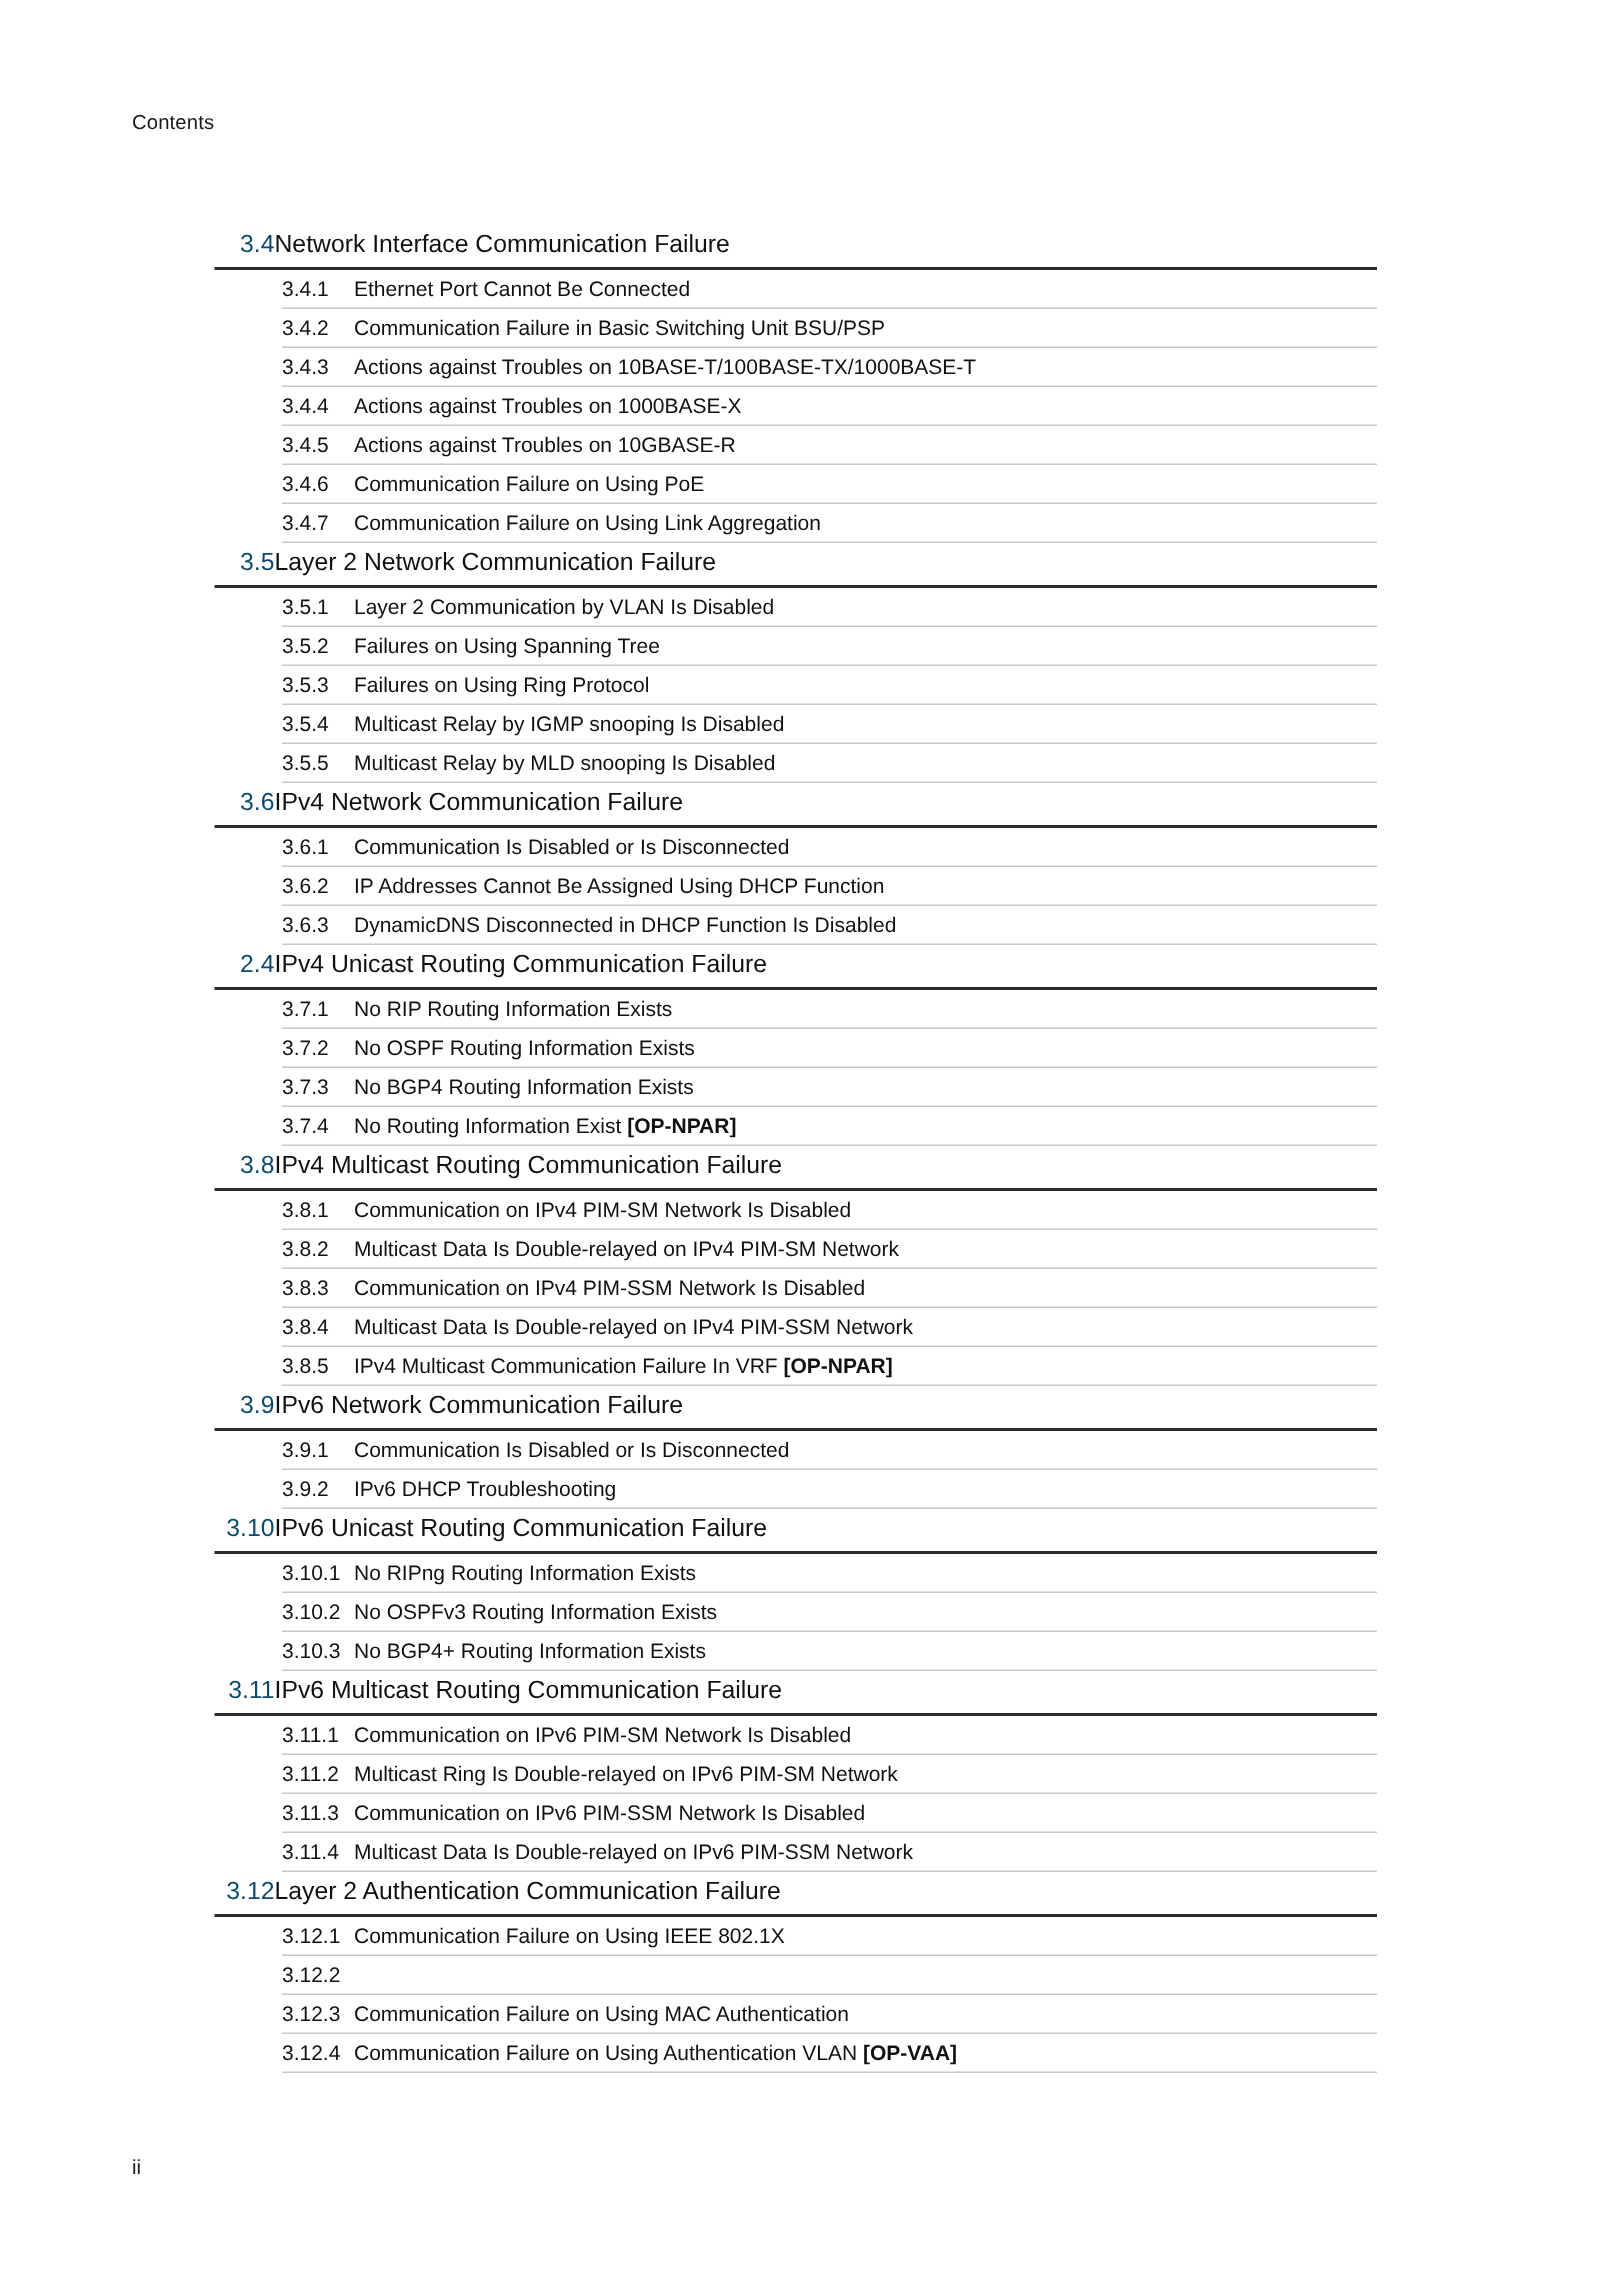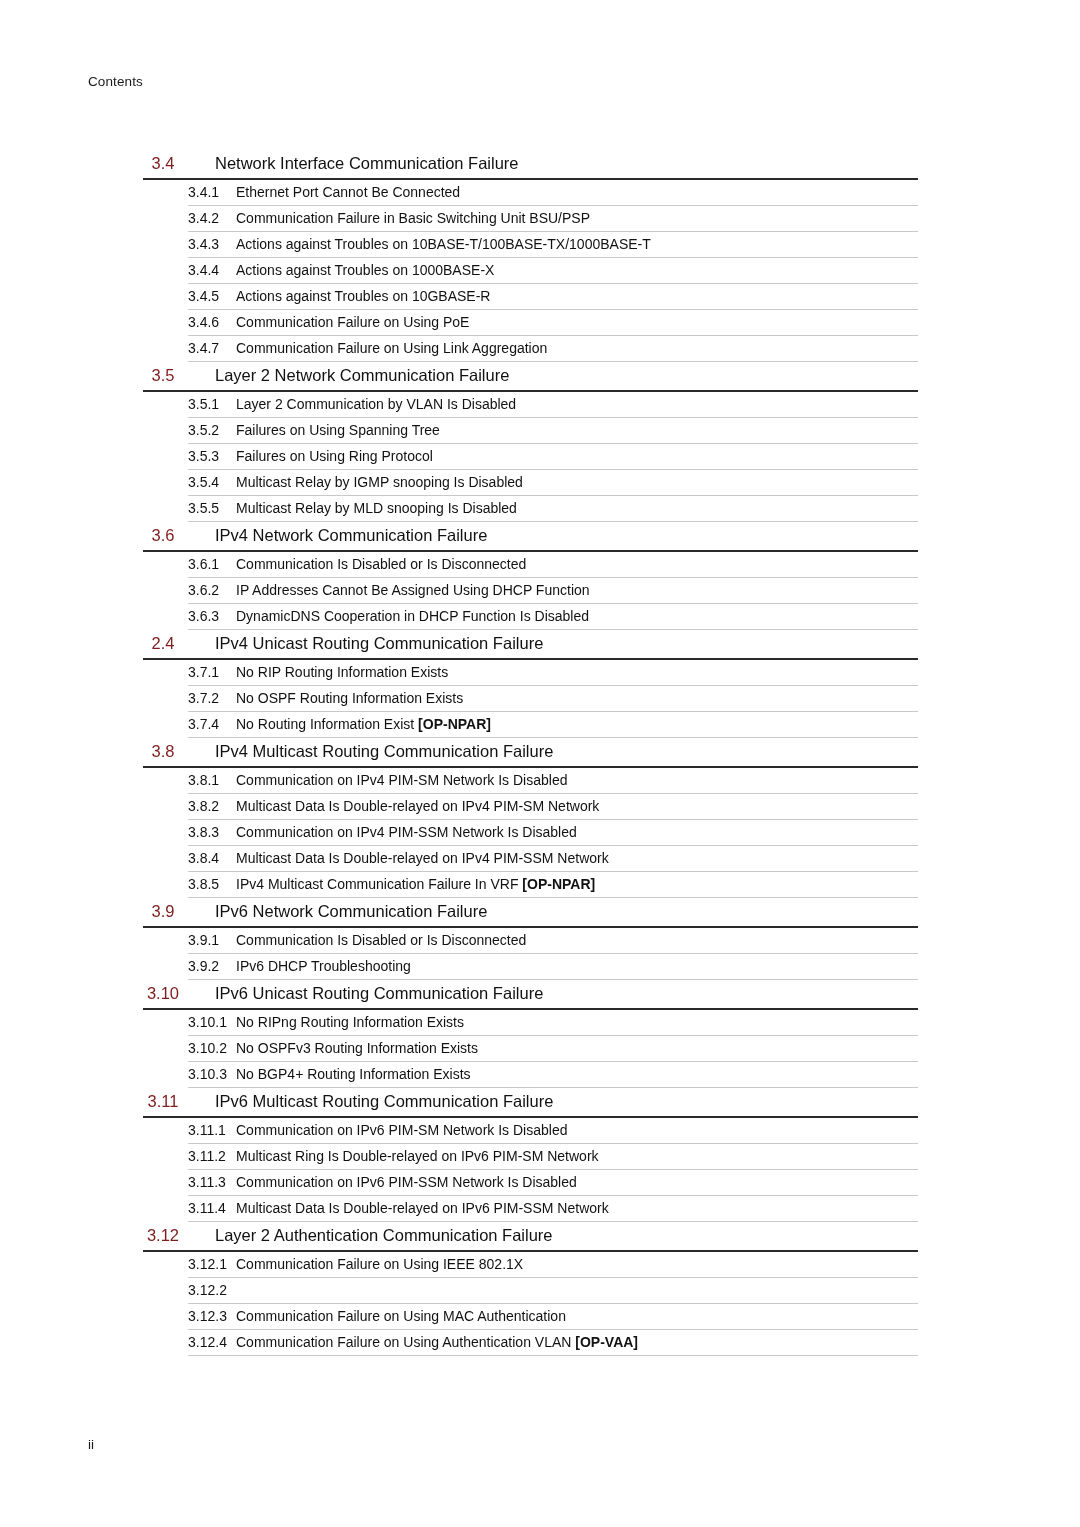--- a/index.html
+++ b/index.html
@@ -45,32 +45,31 @@
     display: flex;
     align-items: baseline;
     height: 30px;
     border-bottom: 2px solid #2b2b2b;
     box-sizing: border-box;
   }
   .l1-row .num {
     width: 40px;
     flex: 0 0 40px;
     font-size: 16.5px;
-    color: #7f1d1d;
-    text-align: center;
+    color: #0c4a6e;
+    text-align: right;
     line-height: 26px;
   }
   .l1-row .title {
     flex: 1 1 auto;
     font-size: 16.5px;
     color: #111;
     line-height: 26px;
     white-space: nowrap;
     overflow: hidden;
-    margin-left: 32px;
   }
   .l1-row .page {
     flex: 0 0 auto;
     font-size: 16.5px;
     color: #111;
     line-height: 26px;
     text-align: right;
     min-width: 34px;
   }
 
@@ -207,39 +206,44 @@
         <span class="title"><span>Communication Is Disabled or Is Disconnected</span></span>
         <span class="page">50</span>
       </div>
       <div class="l2-row">
         <span class="num">3.6.2</span>
         <span class="title"><span>IP Addresses Cannot Be Assigned Using DHCP Function</span></span>
         <span class="page">54</span>
       </div>
       <div class="l2-row">
         <span class="num">3.6.3</span>
-        <span class="title"><span>DynamicDNS Cooperation in DHCP Function Is Disabled</span></span>
+        <span class="title"><span>DynamicDNS Disconnected in DHCP Function Is Disabled</span></span>
         <span class="page">58</span>
       </div>
       <div class="l1-row">
         <span class="num">2.4</span>
         <span class="title">IPv4 Unicast Routing Communication Failure</span>
         <span class="page">61</span>
       </div>
       <div class="l2-row">
         <span class="num">3.7.1</span>
         <span class="title"><span>No RIP Routing Information Exists</span></span>
         <span class="page">61</span>
       </div>
       <div class="l2-row">
         <span class="num">3.7.2</span>
         <span class="title"><span>No OSPF Routing Information Exists</span></span>
         <span class="page">61</span>
       </div>
       <div class="l2-row">
+        <span class="num">3.7.3</span>
+        <span class="title"><span>No BGP4 Routing Information Exists</span></span>
+        <span class="page">62</span>
+      </div>
+      <div class="l2-row">
         <span class="num">3.7.4</span>
         <span class="title"><span>No Routing Information Exist </span><b>[OP-NPAR]</b></span>
         <span class="page">62</span>
       </div>
       <div class="l1-row">
         <span class="num">3.8</span>
         <span class="title">IPv4 Multicast Routing Communication Failure</span>
         <span class="page">63</span>
       </div>
       <div class="l2-row">

